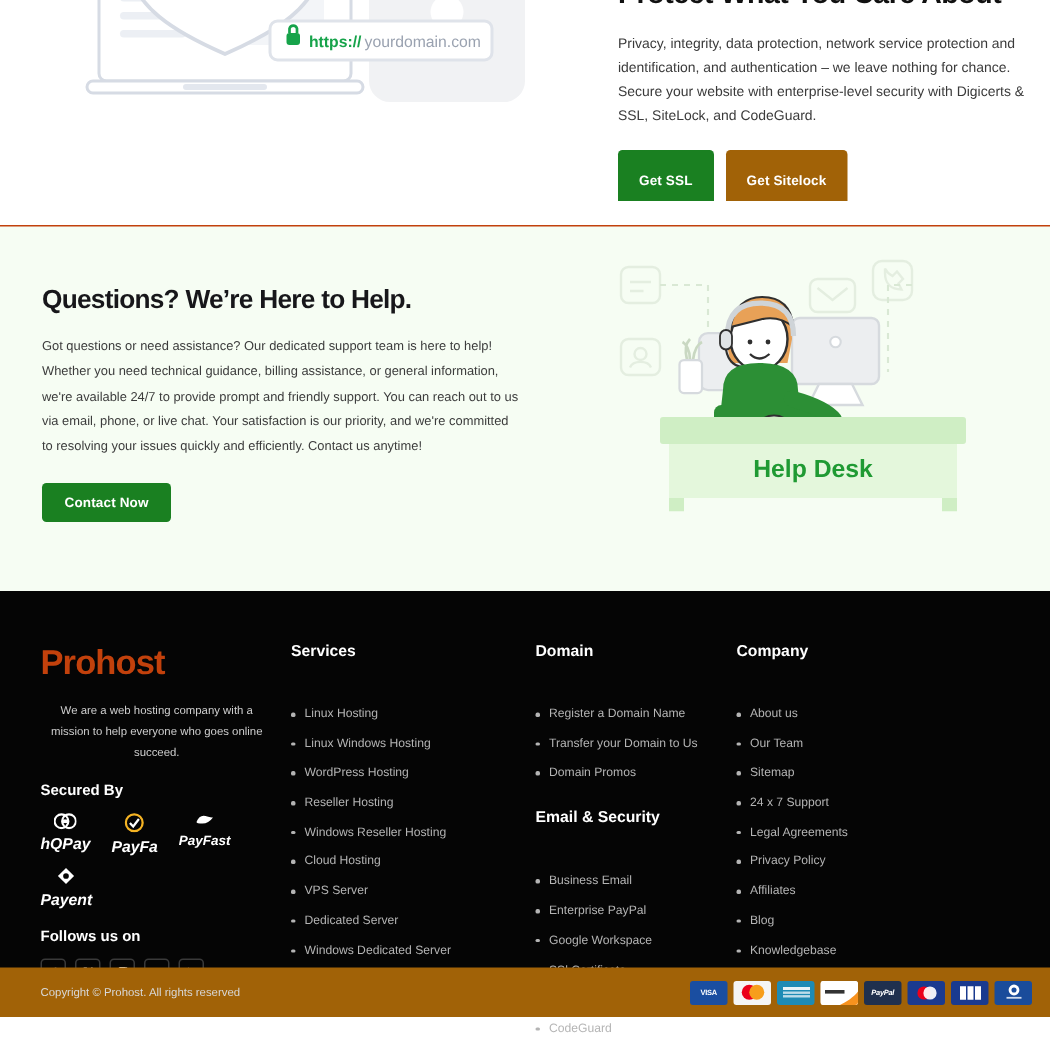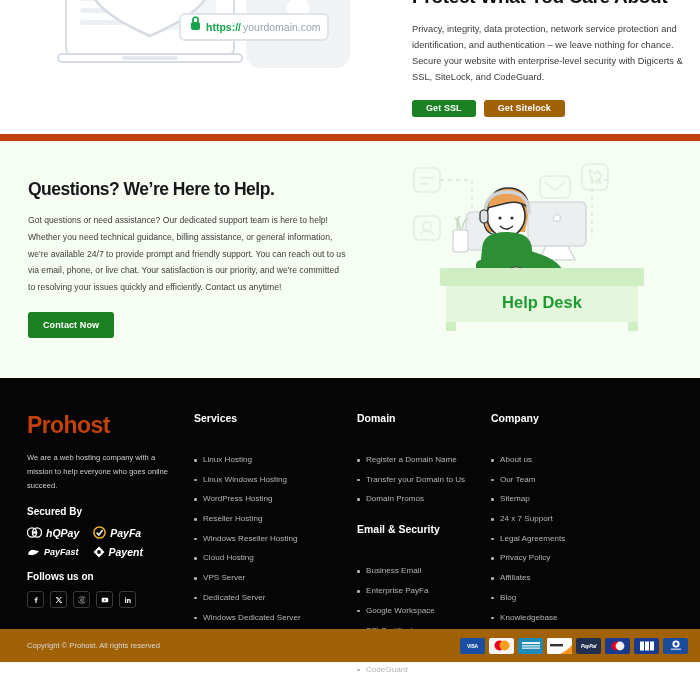--- a/index.html
+++ b/index.html
@@ -28,31 +28,32 @@
     font-size:19px; font-weight:700; color:#111; letter-spacing:-0.3px;
     line-height:1.2; white-space:nowrap;
   }
   .ssl-para{
     margin-top:13px; font-size:9.3px; line-height:1.72; color:#3a3a3a;
   }
   .ssl-btns{ margin-top:14px; display:flex; gap:8px; }
   .btn{
     display:inline-flex; align-items:center; justify-content:center;
     font-size:9px; font-weight:600; color:#fff; border:none; cursor:pointer;
-    border-radius:3px; padding:0 14px; height:17px; letter-spacing:0.1px;
+    border-radius:3px; padding:0 14px; height:40px; letter-spacing:0.1px;
   }
   .btn-green{ background:#1a8021; }
   .btn-orange{ background:#a16207; }
 
   
   .help-section{
     position:relative;
     height:244px;
     background:#f6fdf3;
-    border-top:7px solid #c2410c;
+    border-top:1px solid #c2410c;
+    margin-top:16px;
   }
   .help-copy{ position:absolute; left:28px; top:38px; width:320px; }
   .help-title{
     font-size:17.5px; font-weight:800; color:#17171a; letter-spacing:-0.5px;
   }
   .help-para{
     margin-top:12px; font-size:8.6px; line-height:1.95; color:#3c3c3c;
   }
   .help-btn{ margin-top:16px; }
   .btn-contact{
@@ -69,31 +70,31 @@
     padding:32px 0 0 0;
   }
   .footer-inner{ position:relative; width:700px; height:100%; }
 
   .f-brand{ position:absolute; left:27px; top:2px; width:155px; }
   .logo{
     font-size:23px; font-weight:800; color:#c2410c; 
     letter-spacing:-0.6px;
   }
   .f-desc{
-    margin-top:12px; font-size:7.6px; line-height:1.85; color:#cfcfcf;
+    margin-top:12px; font-size:7.6px; line-height:1.85; color:#cfcfcf;text-align:center;
   }
   .f-sub{
     margin-top:13px; font-size:10px; font-weight:700; color:#ffffff;
   }
   .pay-grid{
     margin-top:9px; display:flex; flex-wrap:wrap; gap:7px 14px; width:150px;
   }
   .pay-item{
     display:flex; align-items:center; gap:4px; color:#fff;
-    font-size:10.5px; font-weight:700; font-style:italic; white-space:nowrap;
+    font-size:10.5px; font-weight:700; font-style:italic; white-space:nowrap;flex-direction:column;
   }
   .pay-item.small{ font-size:9px; }
   .social-row{ margin-top:9px; display:flex; gap:6px; }
   .soc{
     width:17px; height:17px; border:1px solid #3a3a3a; border-radius:3px;
     display:flex; align-items:center; justify-content:center; cursor:pointer;
   }
   .soc svg{ width:8px; height:8px; fill:#ffffff; }
 
   .f-col{ position:absolute; top:2px; }
@@ -327,21 +328,21 @@
     <div class="f-col c2">
       <div class="col-head">Domain</div>
       <ul class="col-list">
         <li>Register a Domain Name</li>
         <li>Transfer your Domain to Us</li>
         <li>Domain Promos</li>
       </ul>
       <div class="col-head spaced">Email &amp; Security</div>
       <ul class="col-list">
         <li>Business Email</li>
-        <li>Enterprise PayFa</li>
+        <li>Enterprise PayPal</li>
         <li>Google Workspace</li>
         <li>SSl Certificate</li>
         <li>SiteLock</li>
         <li>CodeGuard</li>
       </ul>
     </div>
 
     <div class="f-col c3">
       <div class="col-head">Company</div>
       <ul class="col-list">

